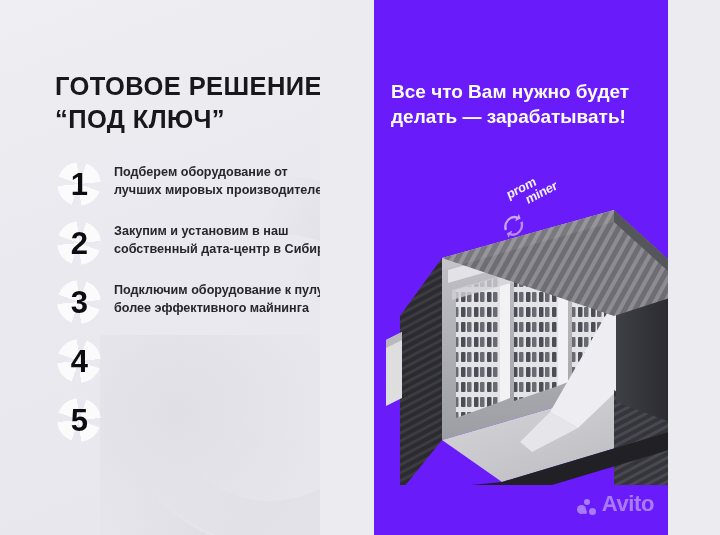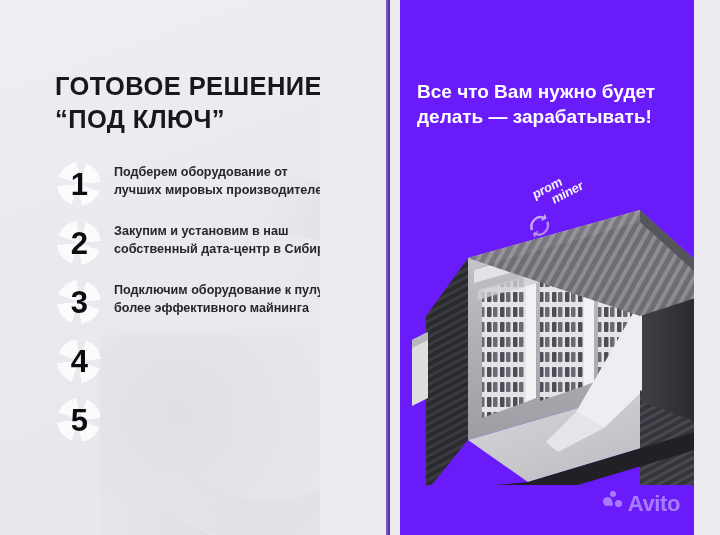--- a/index.html
+++ b/index.html
@@ -71,21 +71,21 @@
     font-size:12.6px; line-height:1.42; font-weight:bold;
     color:#26262c; white-space:pre-line;
   }
 
   
   .divider { position:absolute; left:386px; top:0; width:4px; height:535px;
              background:linear-gradient(90deg,#7a6fb5,#5a19c8); }
 
   
   .right-panel {
-    position:absolute; left:400px; top:0; width:294px; height:535px;
+    position:absolute; left:374px; top:0; width:294px; height:535px;
     background:#6a1bfa; overflow:hidden;padding-left:41px;
   }
   .sub-headline {
     position:absolute; left:17px; top:80px; width:300px;
     font-size:19px; font-weight:bold; line-height:1.3;
     color:#ffffff; white-space:pre-line;
   }
 
   
   .container-art { position:absolute; left:8px; top:140px; width:320px; height:345px; }
@@ -101,21 +101,21 @@
     letter-spacing:-.3px; text-align:left;
   }
   .logo-text .l2 { padding-left:16px; display:block; }
   .logo-mark {
     position:absolute; left:-16px; top:26px; width:22px; height:22px;
   }
 
   
   .avito {
     position:absolute; right:14px; bottom:18px;
-    display:flex; align-items:flex-start; gap:5px; opacity:.42;
+    display:flex; align-items:flex-end; gap:5px; opacity:.42;
   }
   .avito-dots { position:relative; width:20px; height:18px; }
   .avito-dots i { position:absolute; border-radius:50%; background:#ffffff; display:block; }
   .d1 { width:9px; height:9px; left:0;  top:6px; }
   .d2 { width:6px; height:6px; left:7px; top:0; }
   .d3 { width:7px; height:7px; left:12px;top:9px; }
   .d4 { width:4px; height:4px; left:6px; top:11px; }
   .avito-word { font-size:22px; font-weight:bold; color:#ffffff; letter-spacing:-.4px; }
 </style>
 </head>

